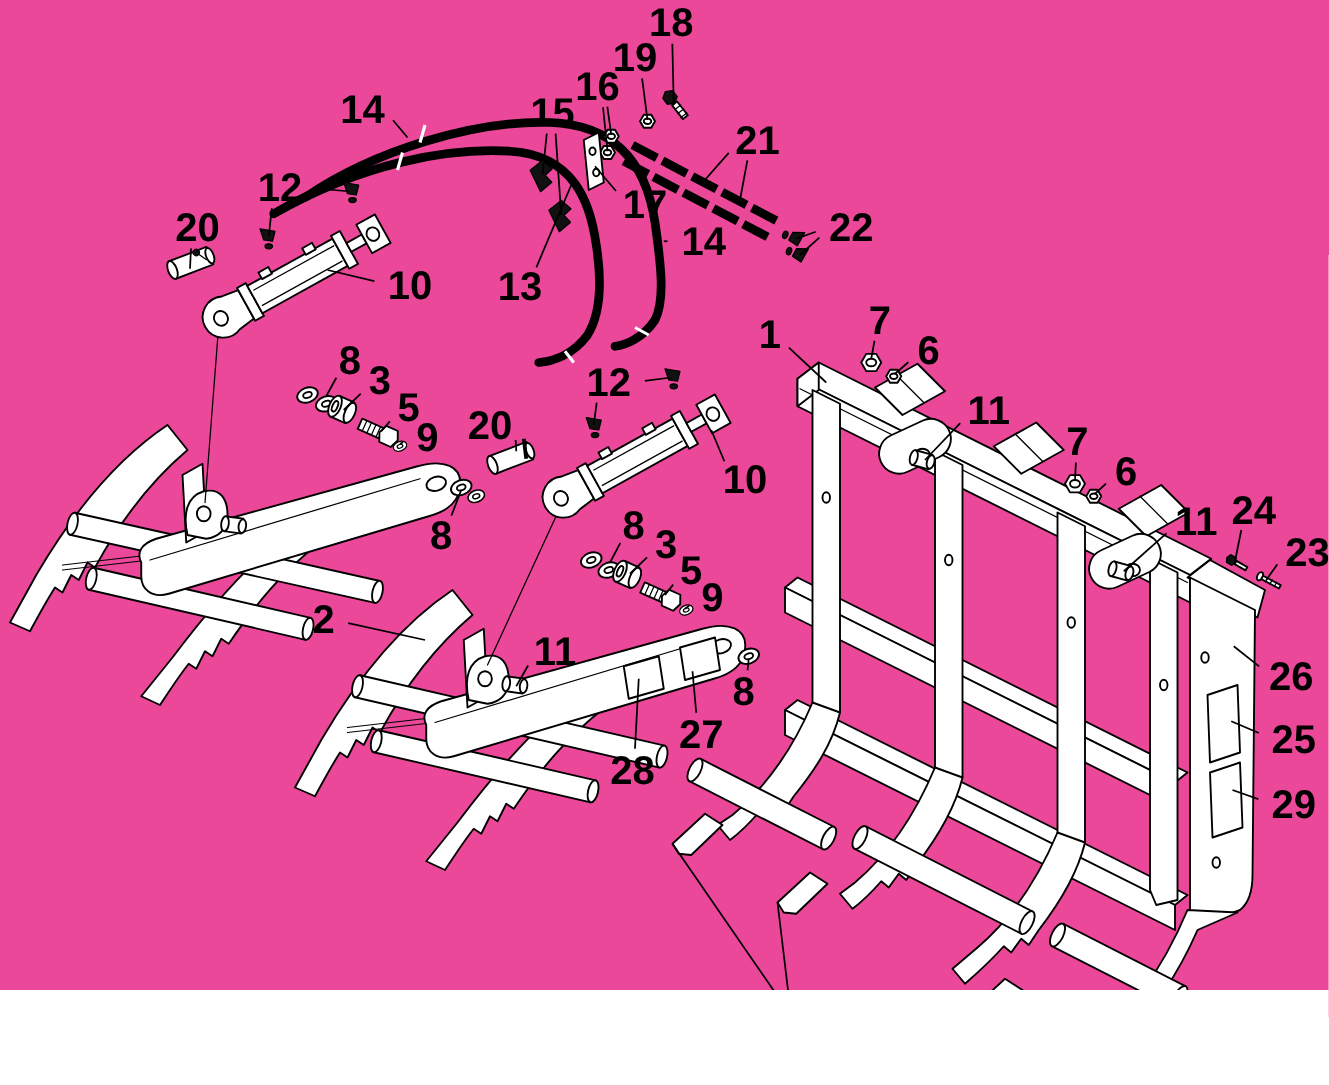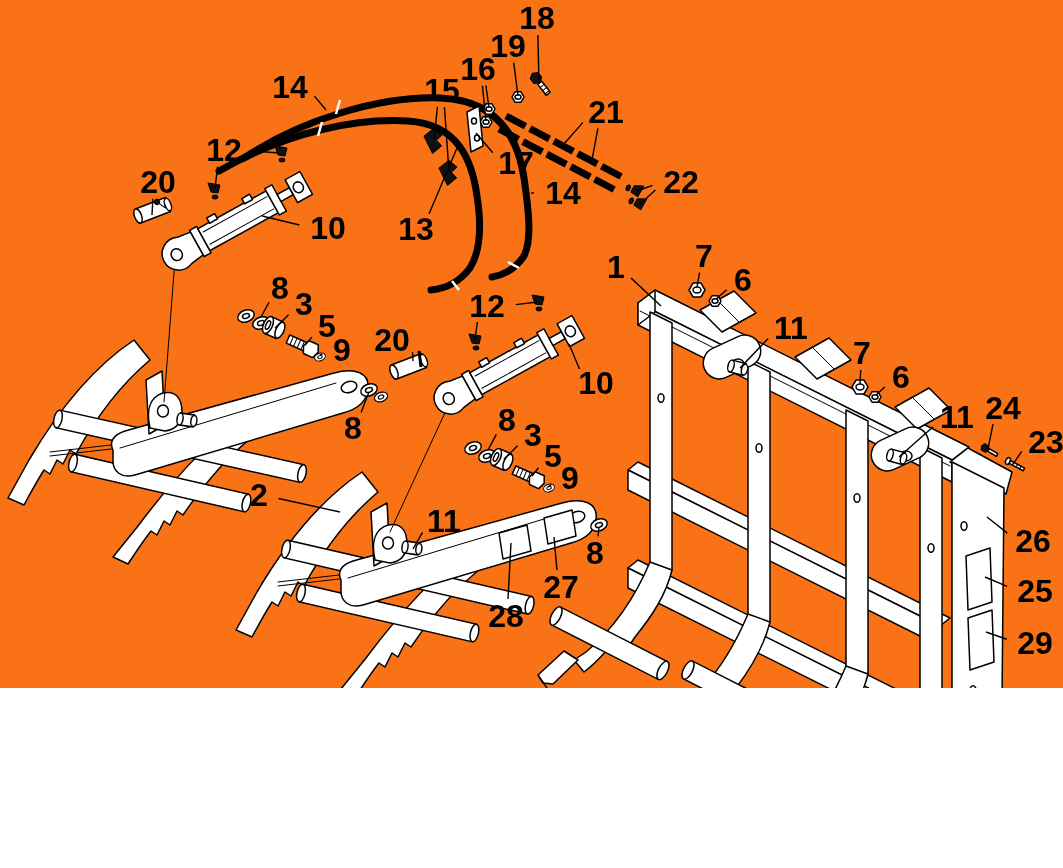--- a/index.html
+++ b/index.html
@@ -1,16 +1,16 @@
 <!DOCTYPE html>
 <html><head>
 <meta charset="utf-8">
 <style>
   html,body{margin:0;padding:0;background:#ffffff;}
-  .stage{position:relative;width:1063px;height:688px;background:#f97316;overflow:hidden;
+  .stage{position:relative;width:1063px;height:792px;background:#ec4899;overflow:hidden;
          font-family:"Liberation Sans",sans-serif;}
   svg{display:block}
   .ln{fill:none;stroke:#000;stroke-width:1.5;stroke-linejoin:round;stroke-linecap:round}
   .thin{stroke-width:1}
   .pt{fill:#ffffff;stroke:#000;stroke-width:1.5;stroke-linejoin:round}
   .dk{fill:#111;stroke:#000;stroke-width:1;stroke-linejoin:round}
   .hose{fill:none;stroke:#000;stroke-width:7;stroke-linecap:round}
   .crimp{fill:none;stroke:#fff;stroke-width:2.5;stroke-linecap:butt}
   .tube21{fill:none;stroke:#000;stroke-width:7;stroke-dasharray:22 5}
   .leader{stroke:#000;stroke-width:1.4;fill:none}

